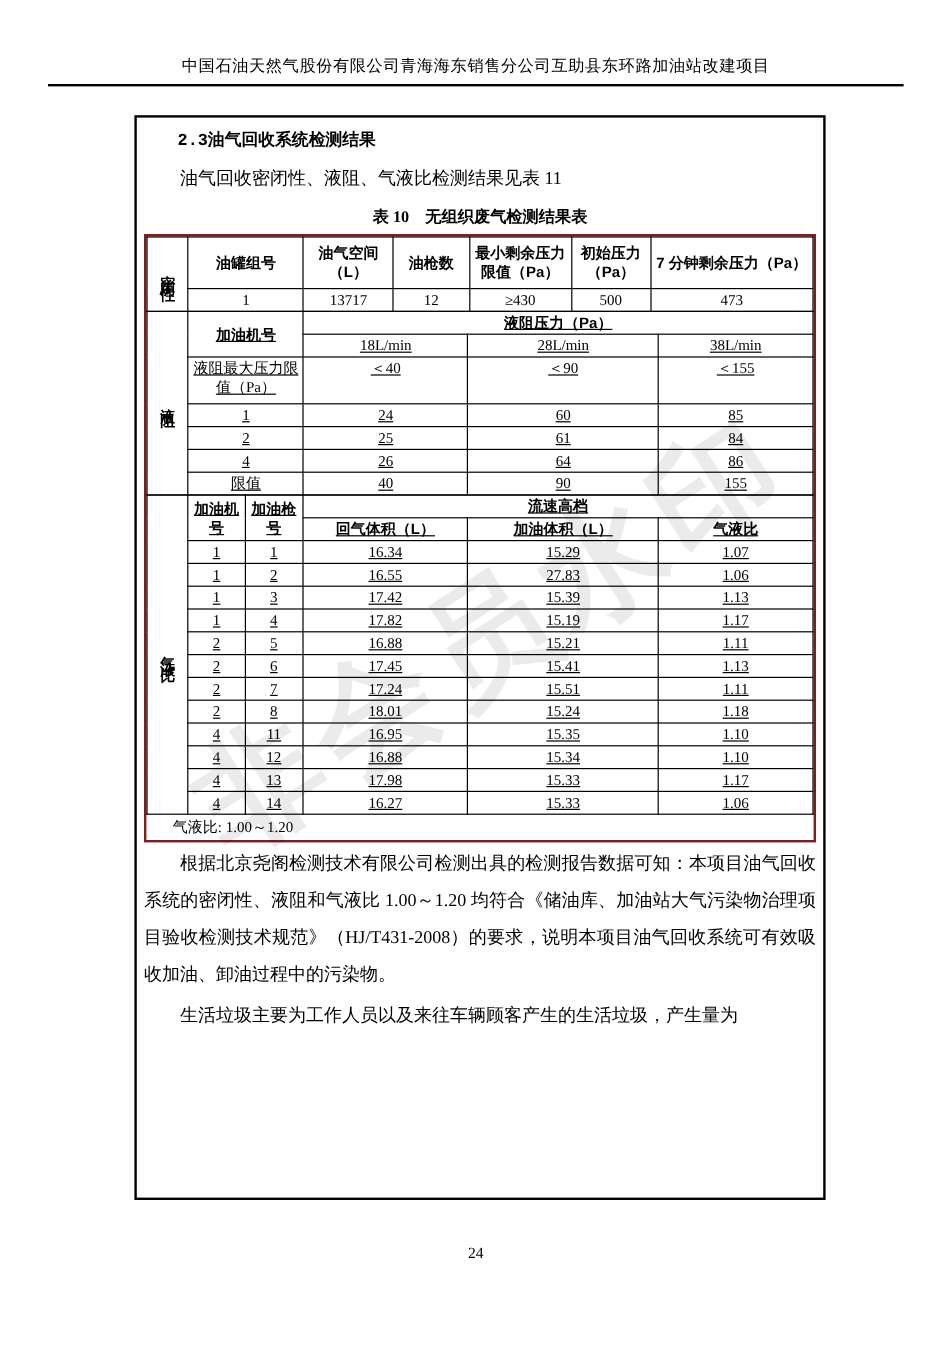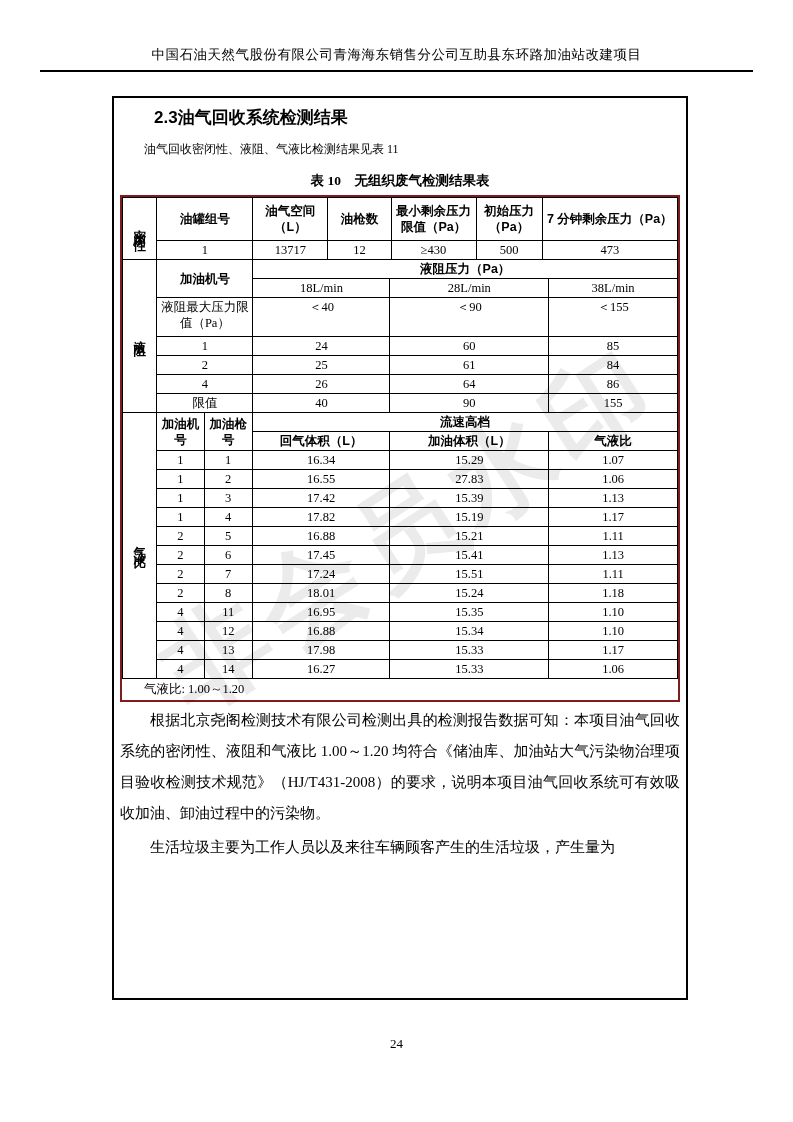--- a/index.html
+++ b/index.html
@@ -7,29 +7,29 @@
     width:793px;height:1122px;position:relative;
     background:#ffffff;color:#000000;
     font-family:"Liberation Serif","DejaVu Serif",serif;
   }
   .doc-header{position:absolute;top:46px;left:0;right:0;text-align:center;
     font-size:13.5px;letter-spacing:.5px;}
   .header-rule{position:absolute;top:70px;left:40px;right:40px;height:0;
     border:none;border-top:2px solid #000;margin:0;}
   .content-box{position:absolute;left:112px;top:96px;width:576px;height:904px;
     box-sizing:border-box;border:2px solid #000;padding:8px 6px;overflow:hidden;}
-  .h23,.h24{font-weight:bold;font-size:17px;line-height:24px;text-indent:2em;margin:0;
-    font-family:Liberation Sans, sans-serif;}
+  .h23,.h24{font-weight:bold;font-size:14px;line-height:24px;text-indent:2em;margin:0;
+    font-family:Liberation Mono, monospace;}
   .h24{line-height:31px;margin-top:2px;}
-  .intro{font-size:12px;line-height:31px;text-indent:2em;margin:4px 0 0;}
+  .intro{font-size:15px;line-height:31px;text-indent:2em;margin:4px 0 0;}
   .caption{font-weight:bold;font-size:13.5px;text-align:center;line-height:20px;margin:6px 0 4px;
     font-family:Liberation Serif, serif;}
   .table-wrap{border:2px solid #7f1d1d;}
   table.seg{width:100%;border-collapse:collapse;table-layout:fixed;}
-  table.seg + table.seg{margin-top:-1px;}
+  table.seg + table.seg{margin-top:-1px;text-decoration:underline;}
   table.seg td,table.seg th{border:1px solid #000;text-align:center;vertical-align:middle;
     font-size:12.5px;line-height:16px;padding:1px 2px;overflow:hidden;}
   table.seg th{font-weight:bold;font-family:"Liberation Sans","DejaVu Sans",sans-serif;}
   th.vlabel span{writing-mode:vertical-rl;text-orientation:upright;letter-spacing:5px;
     font-weight:bold;display:inline-block;}
   tr.top-vals td{vertical-align:top;}
   .ratio-note{font-size:12.5px;line-height:17px;padding:2px 22px;text-align:left;}
   .para{font-size:15px;line-height:31px;text-align:justify;text-indent:2em;margin:3px 0 0;}
   .page-num{position:absolute;top:1036px;left:0;right:0;text-align:center;font-size:13px;}
   .watermark{position:absolute;left:90px;top:330px;width:640px;height:400px;

